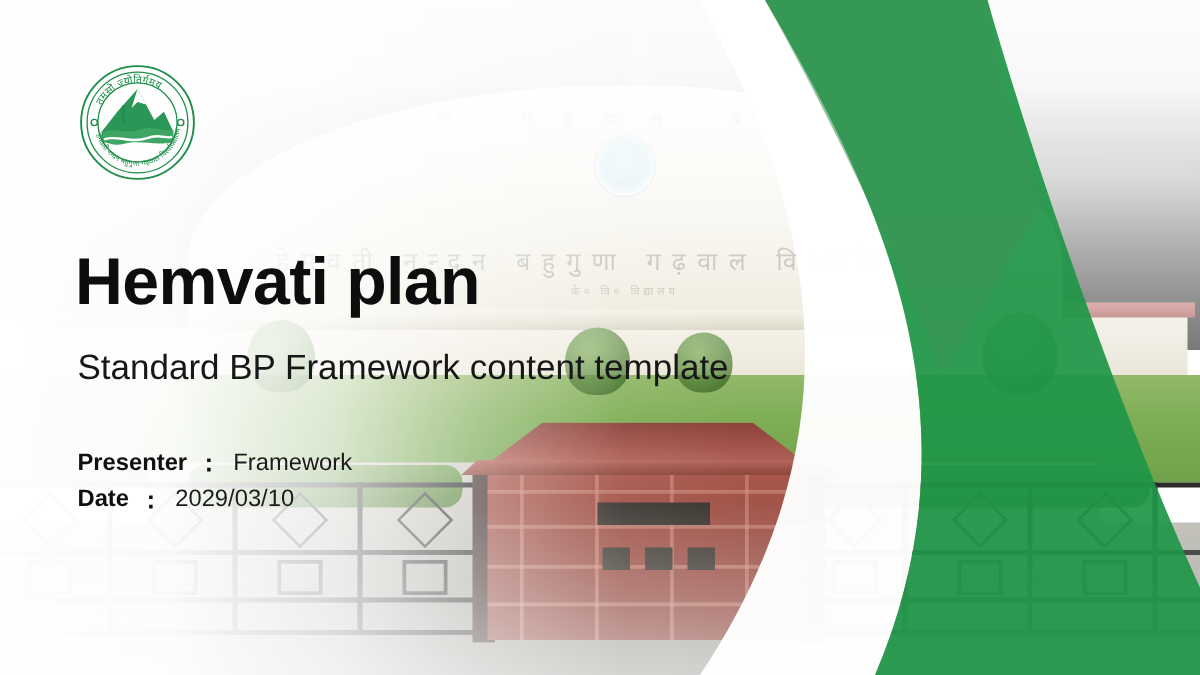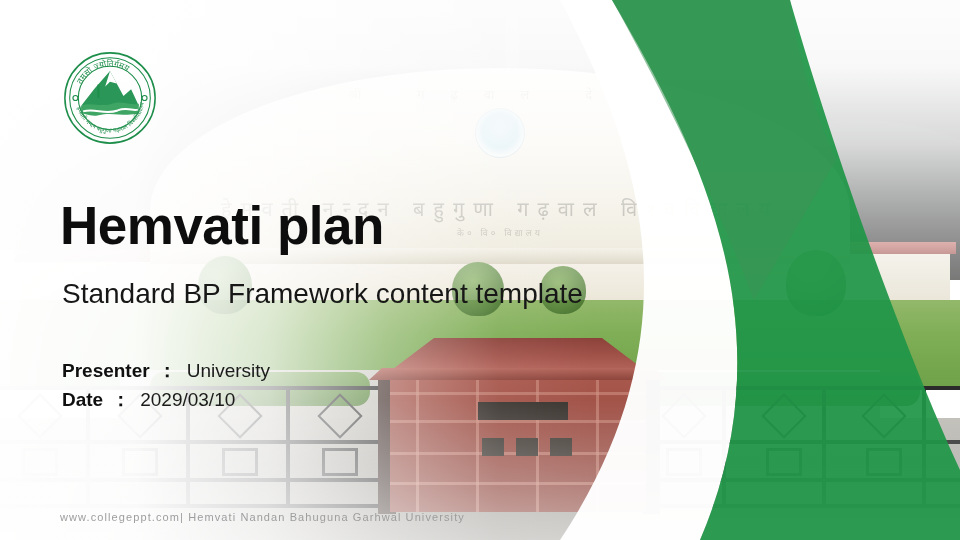--- a/index.html
+++ b/index.html
@@ -289,24 +289,23 @@
     <circle cx="86" cy="50" r="2.6" fill="none" stroke="#1E8E4B" stroke-width="1.2"></circle>
   </svg>
 
   <div class="title">Hemvati plan</div>
   <div class="subtitle">Standard BP Framework content template</div>
 
   <div class="meta">
     <div class="meta-row">
       <span class="meta-label">Presenter</span>
       <span class="meta-colon">：</span>
-      <span class="meta-value">University</span>
+      <span class="meta-value">Framework</span>
     </div>
     <div class="meta-row">
       <span class="meta-label">Date</span>
       <span class="meta-colon">：</span>
       <span class="meta-value">2029/03/10</span>
     </div>
   </div>
 
-  <div class="footer">www.collegeppt.com| Hemvati Nandan Bahuguna Garhwal University</div>
 
 </div>
 
 </body></html>

